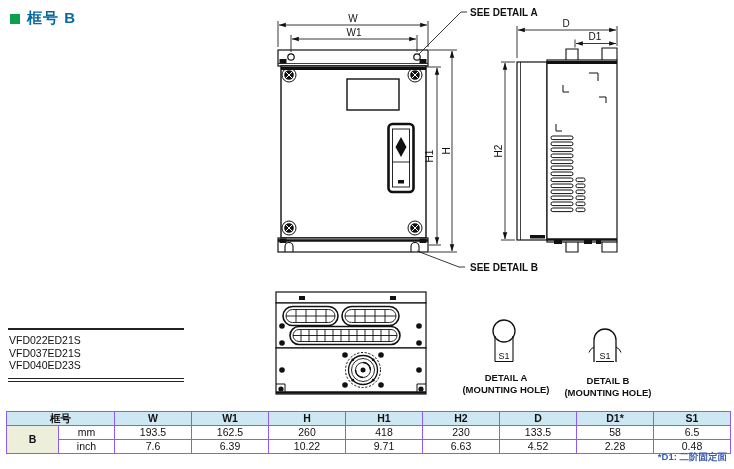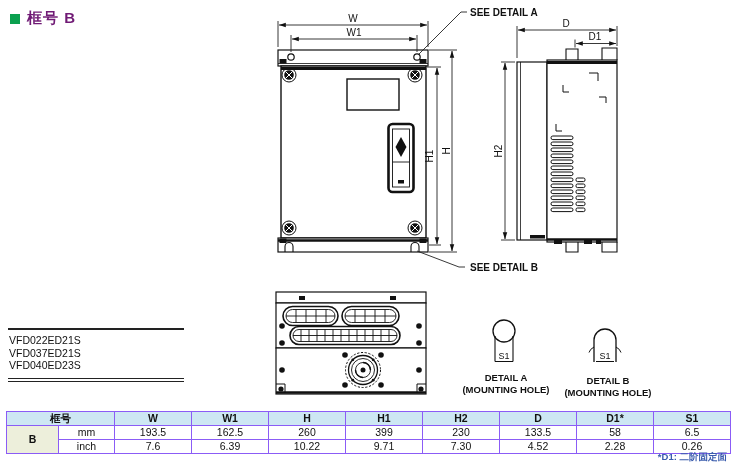--- a/index.html
+++ b/index.html
@@ -2,21 +2,21 @@
 <html><head>
 <meta charset="utf-8">
 <style>
   html,body{margin:0;padding:0;}
   body{
     width:734px;height:469px;position:relative;background:#fff;overflow:hidden;
     font-family:"Liberation Sans","DejaVu Sans",sans-serif;color:#111;
   }
   .page-title{position:absolute;left:10px;top:9px;display:flex;align-items:center;gap:7px;}
   .title-bullet{width:10px;height:10px;background:#0BA04F;display:inline-block;}
-  .title-text{font-size:15px;font-weight:bold;color:#701a75;letter-spacing:1px;}
+  .title-text{font-size:15px;font-weight:bold;color:#0369a1;letter-spacing:1px;}
 
   svg{position:absolute;left:0;top:0;}
   svg text{font-family:"Liberation Sans","DejaVu Sans",sans-serif;fill:#111;stroke:none;}
   .dim-lbl{font-size:10px;}
   .mid{text-anchor:middle;}
   .callout{font-size:10px;font-weight:bold;}
   .detail-cap{font-size:9.5px;font-weight:bold;text-anchor:middle;}
   .s1-lbl{font-size:9px;text-anchor:middle;}
 
   
@@ -321,33 +321,33 @@
     <th>D</th>
     <th>D1*</th>
     <th>S1</th>
   </tr>
   <tr>
     <td rowspan="2" class="frame-cell">B</td>
     <td class="unit-cell">mm</td>
     <td>193.5</td>
     <td>162.5</td>
     <td>260</td>
-    <td>399</td>
+    <td>418</td>
     <td>230</td>
     <td>133.5</td>
     <td>58</td>
     <td>6.5</td>
   </tr>
   <tr>
     <td class="unit-cell">inch</td>
     <td>7.6</td>
     <td>6.39</td>
     <td>10.22</td>
     <td>9.71</td>
-    <td>7.30</td>
+    <td>6.63</td>
     <td>4.52</td>
     <td>2.28</td>
-    <td>0.26</td>
+    <td>0.48</td>
   </tr>
 </tbody>
   </table>
 
 <div class="footnote">*D1: 二阶固定面</div>
 
 </body></html>

